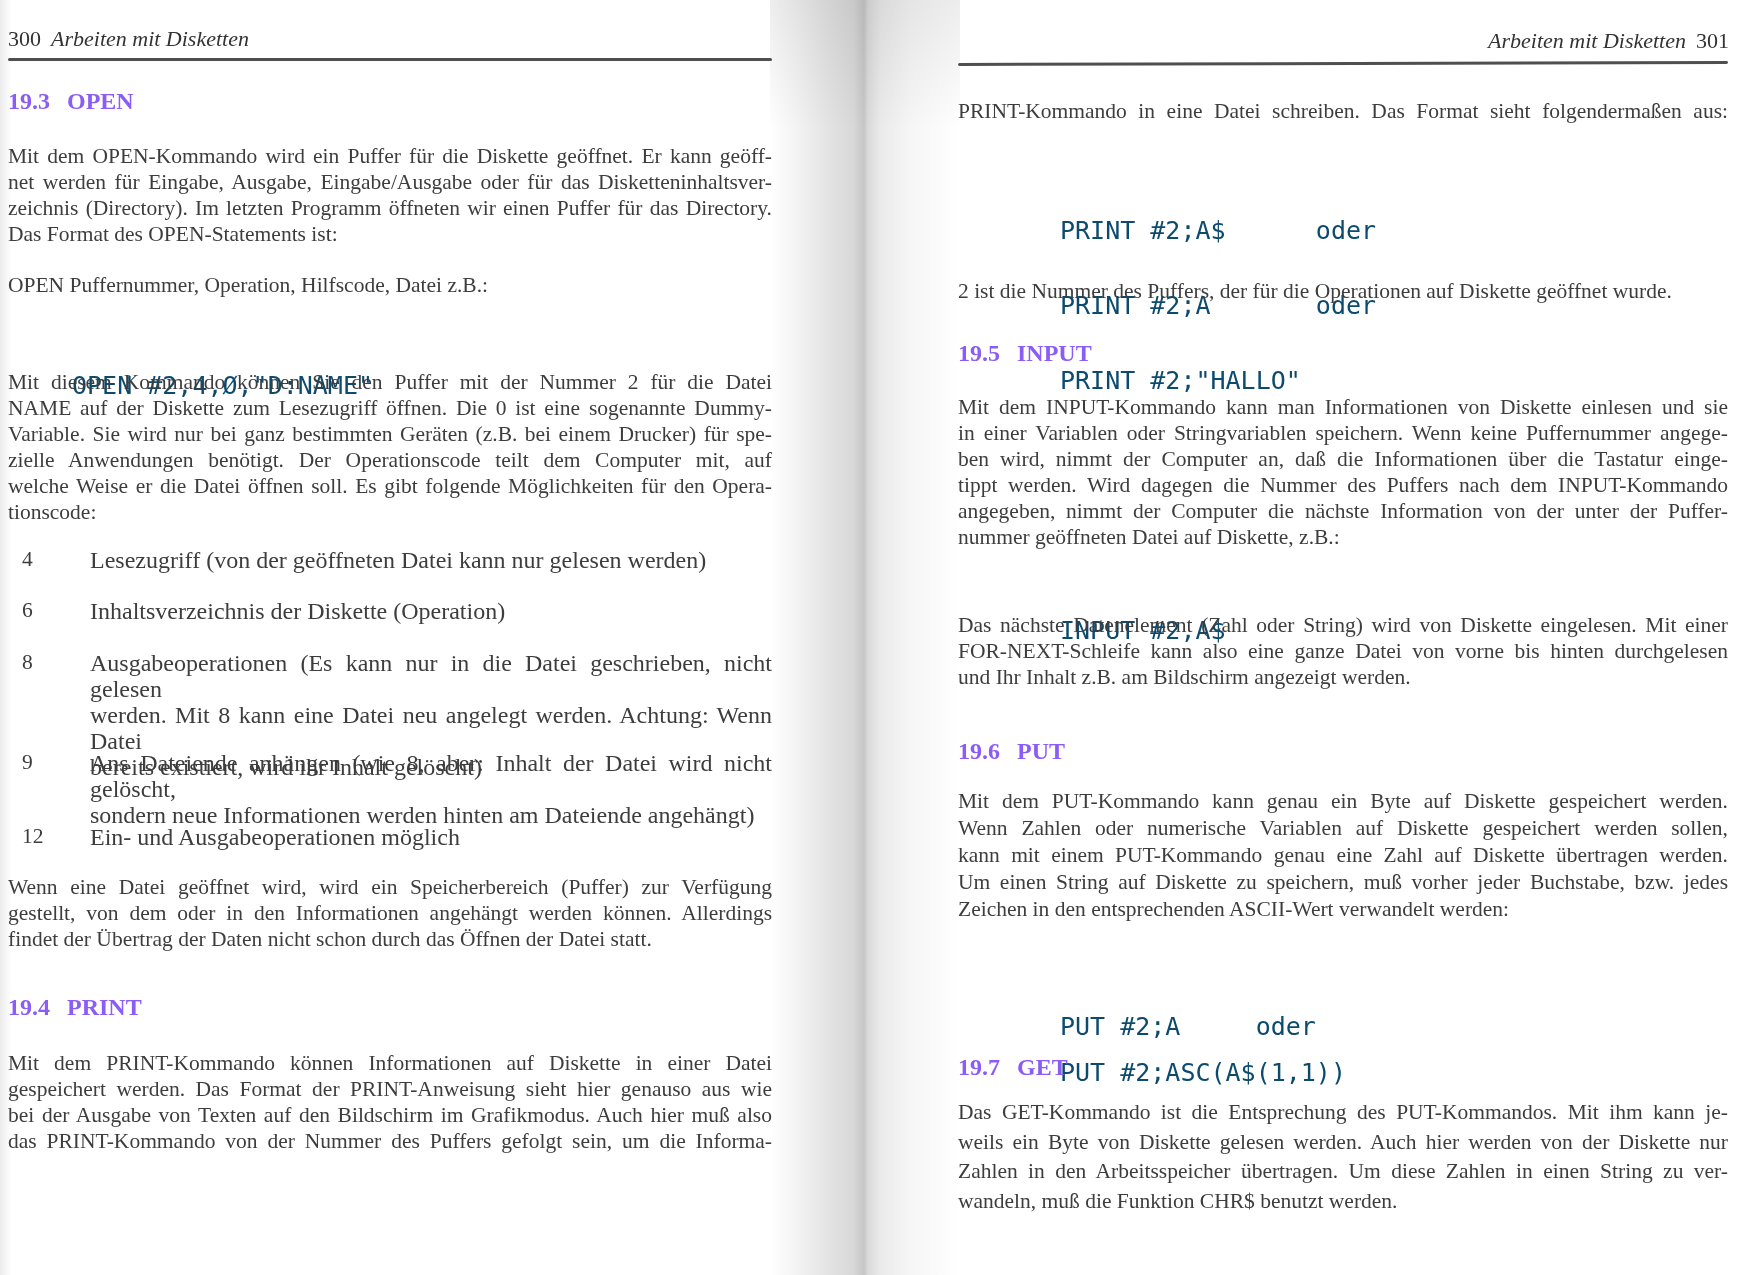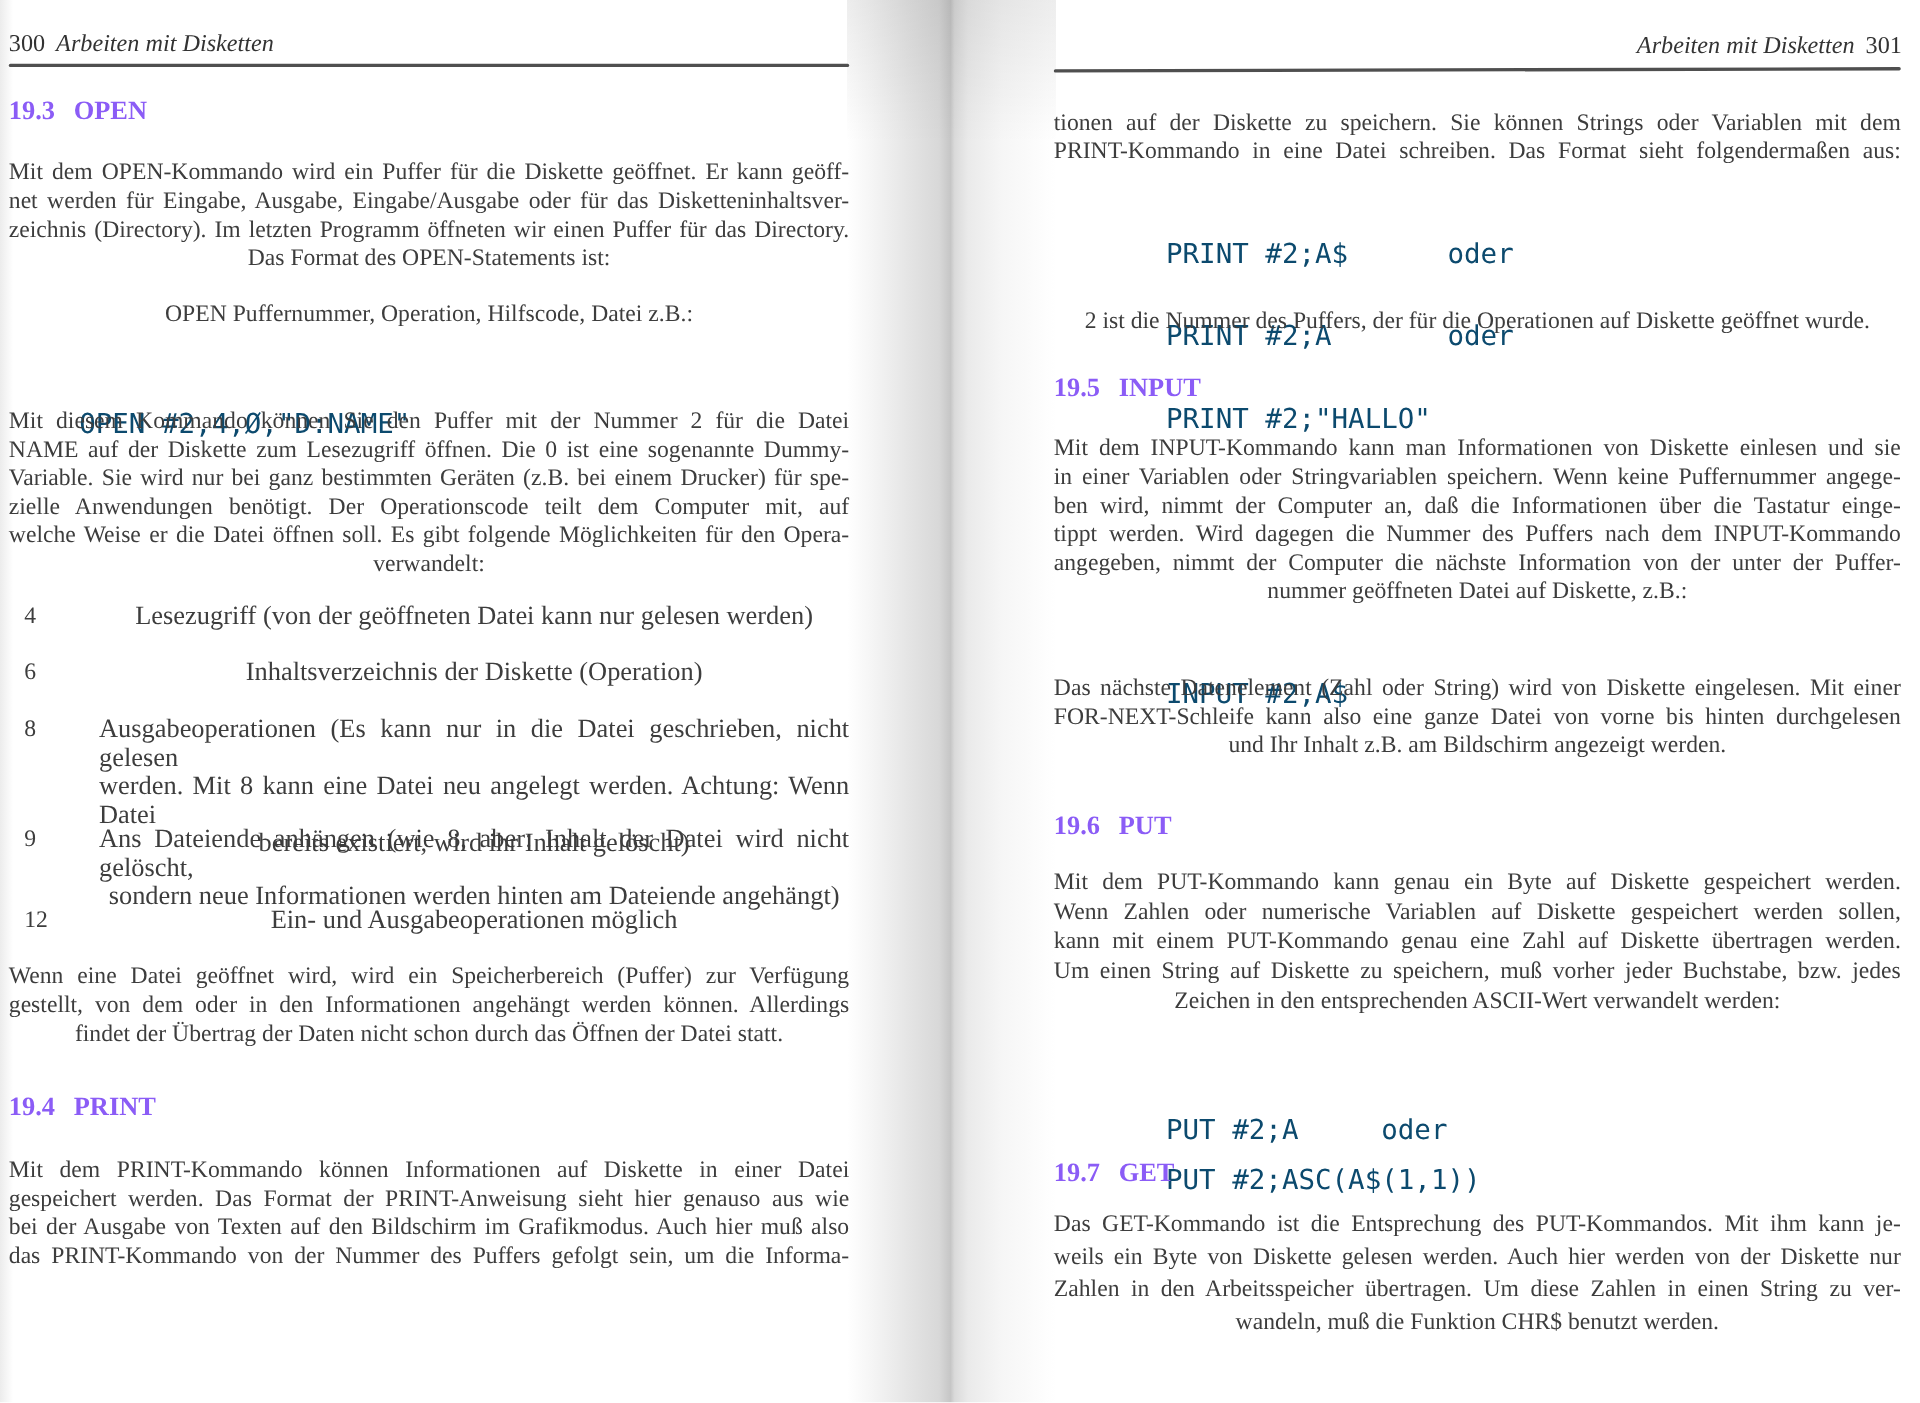--- a/index.html
+++ b/index.html
@@ -26,21 +26,21 @@
   .runhead .gap{display:inline-block;width:10px;}
   .rule{position:absolute;height:3px;background:#4f4f4f;border-radius:2px;}
 
   .sec-h{position:absolute;font-weight:bold;font-size:24px;color:#8b5cf6;white-space:nowrap;}
   .sec-h .sec-t{margin-left:17px;}
 
   .para{position:absolute;font-size:21.5px;line-height:26px;}
   .lh27{line-height:27px;}
   .lh29{line-height:29.5px;}
   .jl{text-align:justify;text-align-last:justify;}
-  .ll{text-align:center;}
+  .ll{text-align:left;}
 
   .code{position:absolute;font-family:"DejaVu Sans Mono","Liberation Mono",monospace;
     font-size:25px;line-height:25px;white-space:pre;color:#0c4a6e;}
 
   .li{position:absolute;left:8px;width:764px;}
   .li-num{position:absolute;left:14px;top:0;font-size:21.5px;}
   .li-body{margin-left:82px;font-size:24px;line-height:26px;}
 </style>
 </head>
 <body>
@@ -73,21 +73,21 @@
   <div class="code" style="left:72px;top:323px">
     <div>OPEN #2,4,Ø,"D:NAME"</div>
   </div>
 
   <div class="para" style="left:8px;top:369px;width:764px">
     <div class="jl">Mit diesem Kommando können Sie den Puffer mit der Nummer 2 für die Datei</div>
     <div class="jl">NAME auf der Diskette zum Lesezugriff öffnen. Die 0 ist eine sogenannte Dummy-</div>
     <div class="jl">Variable. Sie wird nur bei ganz bestimmten Geräten (z.B. bei einem Drucker) für spe-</div>
     <div class="jl">zielle Anwendungen benötigt. Der Operationscode teilt dem Computer mit, auf</div>
     <div class="jl">welche Weise er die Datei öffnen soll. Es gibt folgende Möglichkeiten für den Opera-</div>
-    <div class="ll">verwandelt:</div>
+    <div class="ll">tionscode:</div>
   </div>
 
   <div class="li" style="top:547px">
     <span class="li-num">4</span>
     <div class="li-body">
       <div class="ll">Lesezugriff (von der geöffneten Datei kann nur gelesen werden)</div>
     </div>
   </div>
   <div class="li" style="top:598px">
     <span class="li-num">6</span>
@@ -135,21 +135,20 @@
   </div>
 </div>
 
 <div class="page" id="right-page">
   <div class="runhead" style="right:6px;top:28px">
     <span class="it">Arbeiten mit Disketten</span><span class="gap"></span><span>301</span>
   </div>
   <div class="rule" style="left:3px;top:62px;width:770px;transform:rotate(-0.15deg)"></div>
 
   <div class="para" style="left:3px;top:98px;width:770px">
-    <div class="jl">tionen auf der Diskette zu speichern. Sie können Strings oder Variablen mit dem</div>
     <div class="jl">PRINT-Kommando in eine Datei schreiben. Das Format sieht folgendermaßen aus:</div>
   </div>
 
   <div class="code" style="left:105px;top:168px">
     <div>PRINT #2;A$      oder</div>
     <div>PRINT #2;A       oder</div>
     <div>PRINT #2;"HALLO"</div>
   </div>
 
   <div class="para" style="left:3px;top:278px;width:770px">

